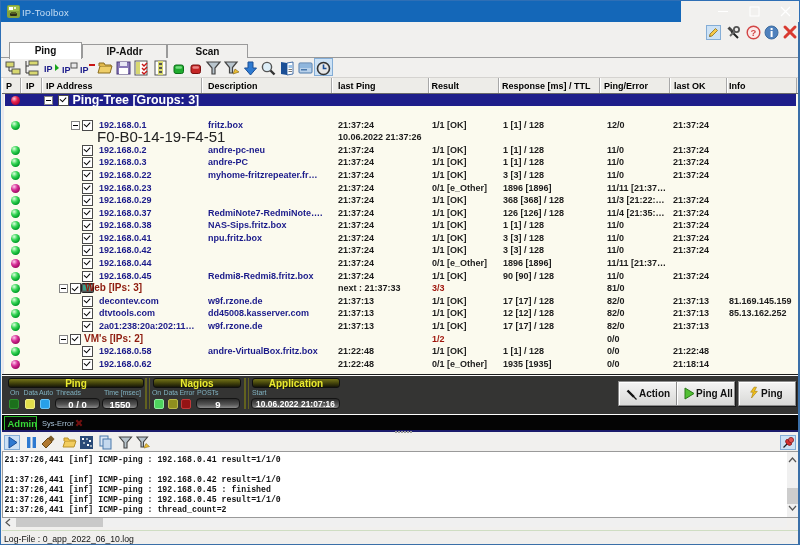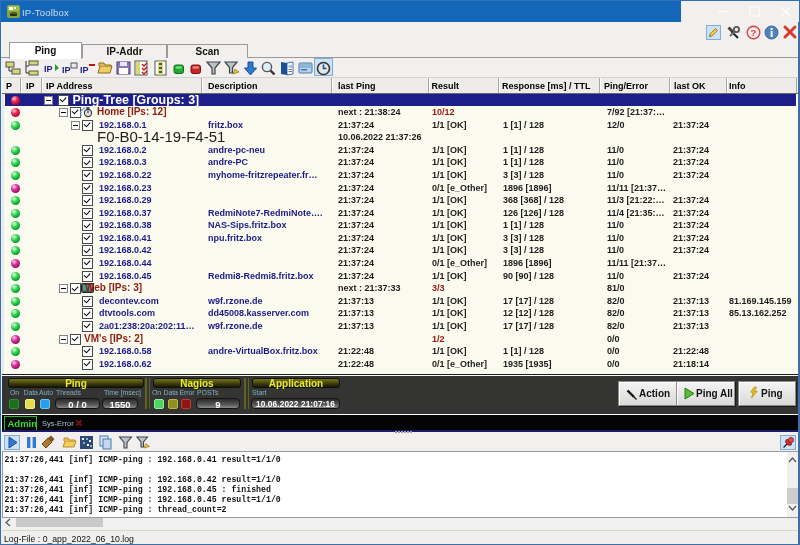--- a/index.html
+++ b/index.html
@@ -210,35 +210,20 @@
       <div class="hc" style="left:725px;width:70px;padding-left:1px">Info</div>
     </div>
 <div id="tree">
       <div class="row" style="top:0.00px">
         <div class="selrow"></div>
         <div class="ball r" style="left:9.5px"></div>
         <div class="exp" style="left:42.5px"></div>
         <div class="cb" style="left:56.5px"></div>
         <span style="left:71.5px;font-size:12.4px;font-weight:bold;color:#fff;line-height:12.6px;white-space:nowrap">Ping-Tree [Groups: 3]</span>
       </div>
-      <div class="row" style="top:12.58px">
-        <div class="ball r" style="left:9.5px"></div>
-        <div class="exp" style="left:58px"></div>
-        <div class="cb" style="left:68.5px"></div>
-        <svg class="svgi" style="left:79px;top:0px" width="13" height="12" viewBox="0 0 13 12">
-          <path d="M1 10 A6 6 0 0 1 9.5 2.5" fill="none" stroke="#5f8fd0" stroke-width="1.8" stroke-dasharray="1.6 1.1"></path>
-          <circle cx="8" cy="7" r="3.6" fill="#dcdcdc" stroke="#3a3a3a" stroke-width="1.1"></circle>
-          <rect x="7" y="1.2" width="2.4" height="2" fill="#444"></rect>
-          <path d="M8 7 L8 4.6" stroke="#222" stroke-width="1"></path>
-        </svg>
-        <span class="grp" style="left:96px">Home [IPs: 12]</span>
-        <span class="blk" style="left:337px">next : 21:38:24</span>
-        <span class="red" style="left:431px">10/12</span>
-        <span class="blk" style="left:606px">7/92 [21:37:…</span>
-      </div>
       <div class="row" style="top:25.16px">
         <div class="ball g" style="left:9.5px"></div>
         <div class="exp" style="left:70px"></div>
         <div class="cb" style="left:80.5px"></div>
         <span class="ip" style="left:98px">192.168.0.1</span>
         <span class="ip" style="left:207px">fritz.box</span>
         <span class="blk" style="left:337px">21:37:24</span>
         <span class="blk" style="left:431px">1/1 [OK]</span>
         <span class="blk" style="left:502px">1 [1] / 128</span>
         <span class="blk" style="left:606px">12/0</span>

